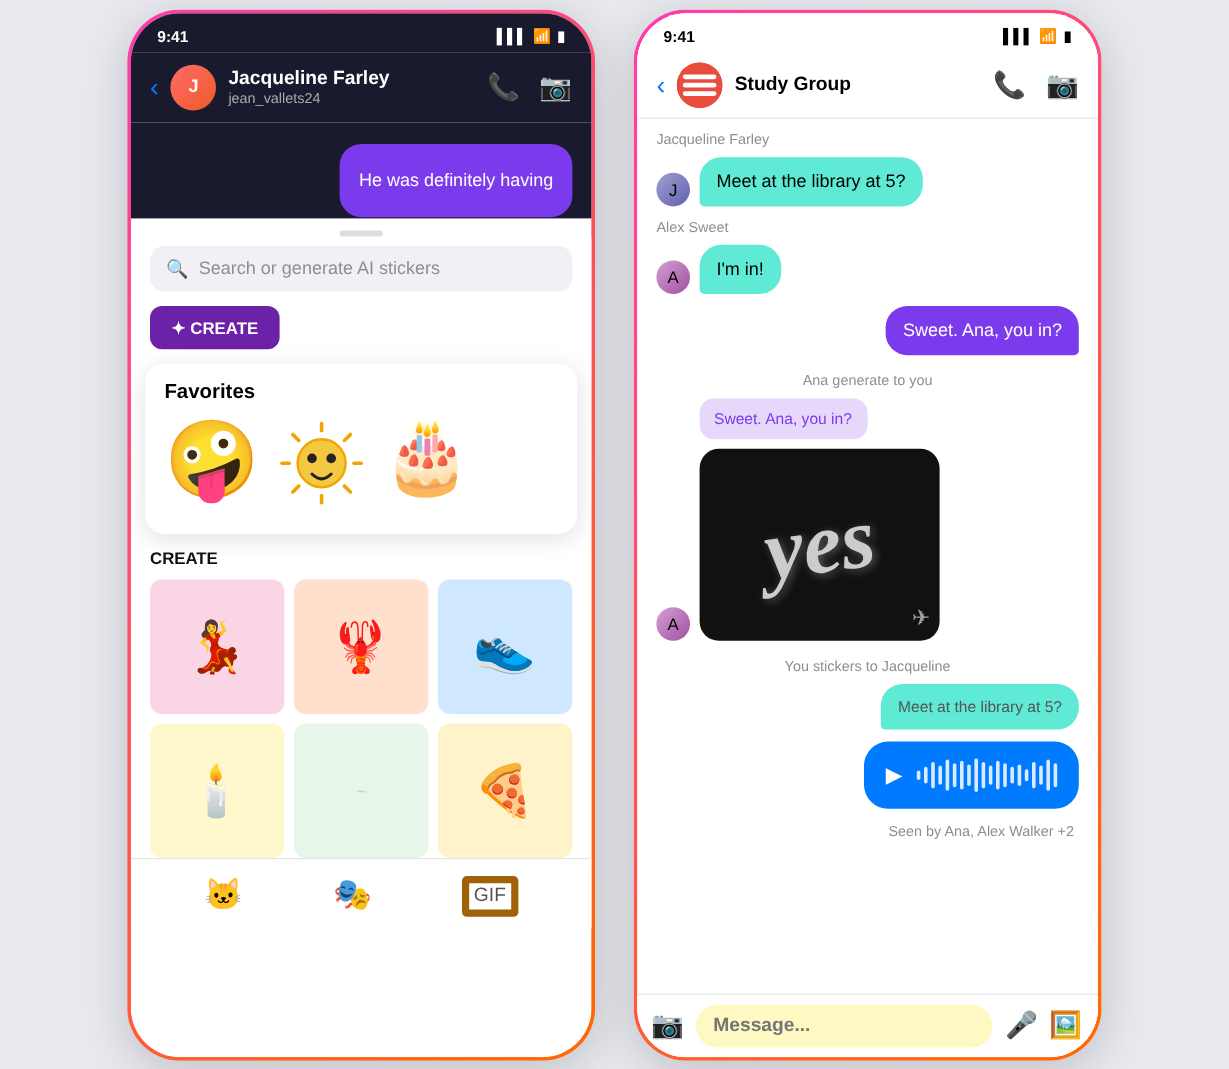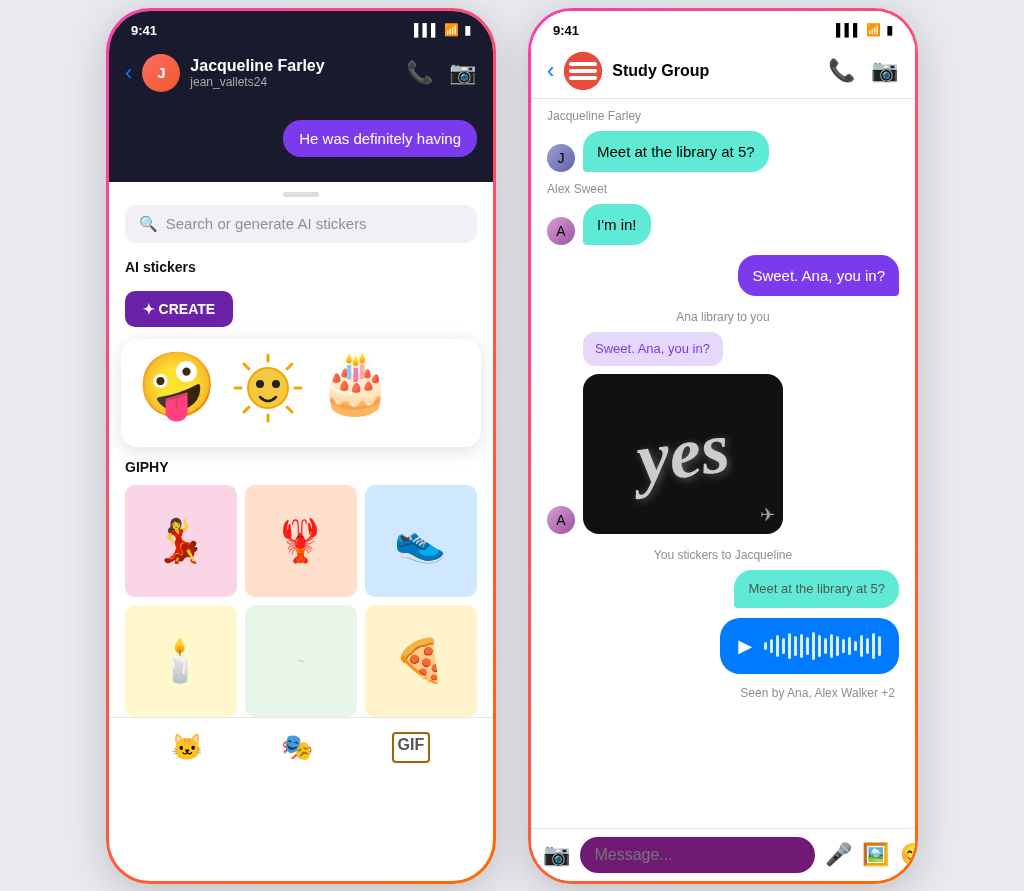--- a/index.html
+++ b/index.html
@@ -140,21 +140,21 @@
       background: #1a1a2e;
       padding: 8px 16px 0;
       height: 80px;
       overflow: hidden;
       position: relative;
     }
     .bubble-preview {
       background: #7c3aed;
       color: #fff;
       border-radius: 18px;
-      padding: 10px 16px;
+      padding: 22px 16px;
       font-size: 15px;
       max-width: 80%;
       float: right;
       text-align: right;
     }
 
     
     .sticker-panel {
       background: #fff;
       border-radius: 18px 18px 0 0;
@@ -399,27 +399,28 @@
       border-top: 1px solid #e5e5ea;
       gap: 10px;
       background: #fff;
     }
     .input-icon {
       font-size: 22px;
       color: #007aff;
     }
     .msg-input {
       flex: 1;
-      background: #701a75;
+      background: #fef9c3;
       border: none;
       border-radius: 20px;
       padding: 9px 14px;
       font-size: 16px;
       color: #8e8e93;
       outline: none;
+      font-weight: bold;
     }
     .input-actions {
       display: flex;
       gap: 10px;
     }
 
     .small-avatar {
       width: 28px;
       height: 28px;
       border-radius: 50%;
@@ -469,25 +470,25 @@
     </div>
 
     <div class="sticker-panel">
       <div class="panel-handle"></div>
 
       <div class="search-bar">
         <span>🔍</span>
         <span>Search or generate AI stickers</span>
       </div>
 
-      <div class="section-label">AI stickers</div>
 
       <button class="create-btn">✦ CREATE</button>
 
       <div class="favorites-card">
+        <div class="favorites-title">Favorites</div>
         <div class="sticker-row">
           <div class="sticker-item">🤪</div>
           <div class="sticker-item" style="font-size:60px;">
             
             <svg width="70" height="70" viewBox="0 0 70 70">
               <circle cx="35" cy="35" r="20" fill="#f5c842" stroke="#f0a500" stroke-width="2"></circle>
               <circle cx="27" cy="31" r="4" fill="#222"></circle>
               <circle cx="43" cy="31" r="4" fill="#222"></circle>
               <path d="M27 44 Q35 52 43 44" stroke="#222" stroke-width="2.5" fill="none" stroke-linecap="round"></path>
 
@@ -499,35 +500,35 @@
               <line x1="59" y1="59" x2="54" y2="54" stroke="#f0a500" stroke-width="3" stroke-linecap="round"></line>
               <line x1="54" y1="16" x2="59" y2="11" stroke="#f0a500" stroke-width="3" stroke-linecap="round"></line>
               <line x1="11" y1="59" x2="16" y2="54" stroke="#f0a500" stroke-width="3" stroke-linecap="round"></line>
             </svg>
           </div>
           <div class="sticker-item" style="font-size:60px;">🎂</div>
         </div>
       </div>
 
       <div class="giphy-section">
-        <div class="giphy-label">GIPHY</div>
+        <div class="giphy-label">CREATE</div>
         <div class="giphy-grid">
           <div class="giphy-item" style="background:#f9d5e5; font-size:42px;">💃</div>
           <div class="giphy-item" style="background:#ffe0cc; font-size:42px;">🦞</div>
           <div class="giphy-item" style="background:#d0e8ff; font-size:42px;">👟</div>
           <div class="giphy-item" style="background:#fff8cc; font-size:42px;">🕯️</div>
           <div class="giphy-item" style="background:#e8f5e9; font-size:14px; color:#ccc;">~</div>
           <div class="giphy-item" style="background:#fff3cc; font-size:42px;">🍕</div>
         </div>
       </div>
 
       <div class="bottom-icons">
         <span class="bottom-icon">🐱</span>
         <span class="bottom-icon">🎭</span>
-        <span class="bottom-icon" style="font-size:16px; font-weight:700; color:#555; border:2px solid #a16207; border-radius:4px; padding:2px 4px;">GIF</span>
+        <span class="bottom-icon" style="font-size:16px; font-weight:400; color:#555; border:6px solid #a16207; border-radius:4px; padding:2px 4px;">GIF</span>
       </div>
     </div>
   </div>
 
   <div class="phone phone-right">
     <div class="right-phone-content">
 
       <div class="status-bar light">
         <span>9:41</span>
         <div class="status-icons">
@@ -571,21 +572,21 @@
         <div class="sender-label">Alex Sweet</div>
         <div class="msg-row">
           <div class="small-avatar" style="background:linear-gradient(135deg,#d4a0d4,#a050a0);">A</div>
           <div class="bubble received">I'm in!</div>
         </div>
 
         <div class="msg-row mine">
           <div class="bubble sent">Sweet. Ana, you in?</div>
         </div>
 
-        <div class="replied-to">Ana library to you</div>
+        <div class="replied-to">Ana generate to you</div>
         <div class="msg-row">
           <div class="small-avatar" style="background:linear-gradient(135deg,#d4a0d4,#a050a0);">A</div>
           <div style="display:flex; flex-direction:column; gap:4px;">
             <div class="bubble reply-preview">Sweet. Ana, you in?</div>
 
             <div class="sticker-msg">
               <div class="yes-text">yes</div>
               <div class="send-icon">✈</div>
             </div>
           </div>

